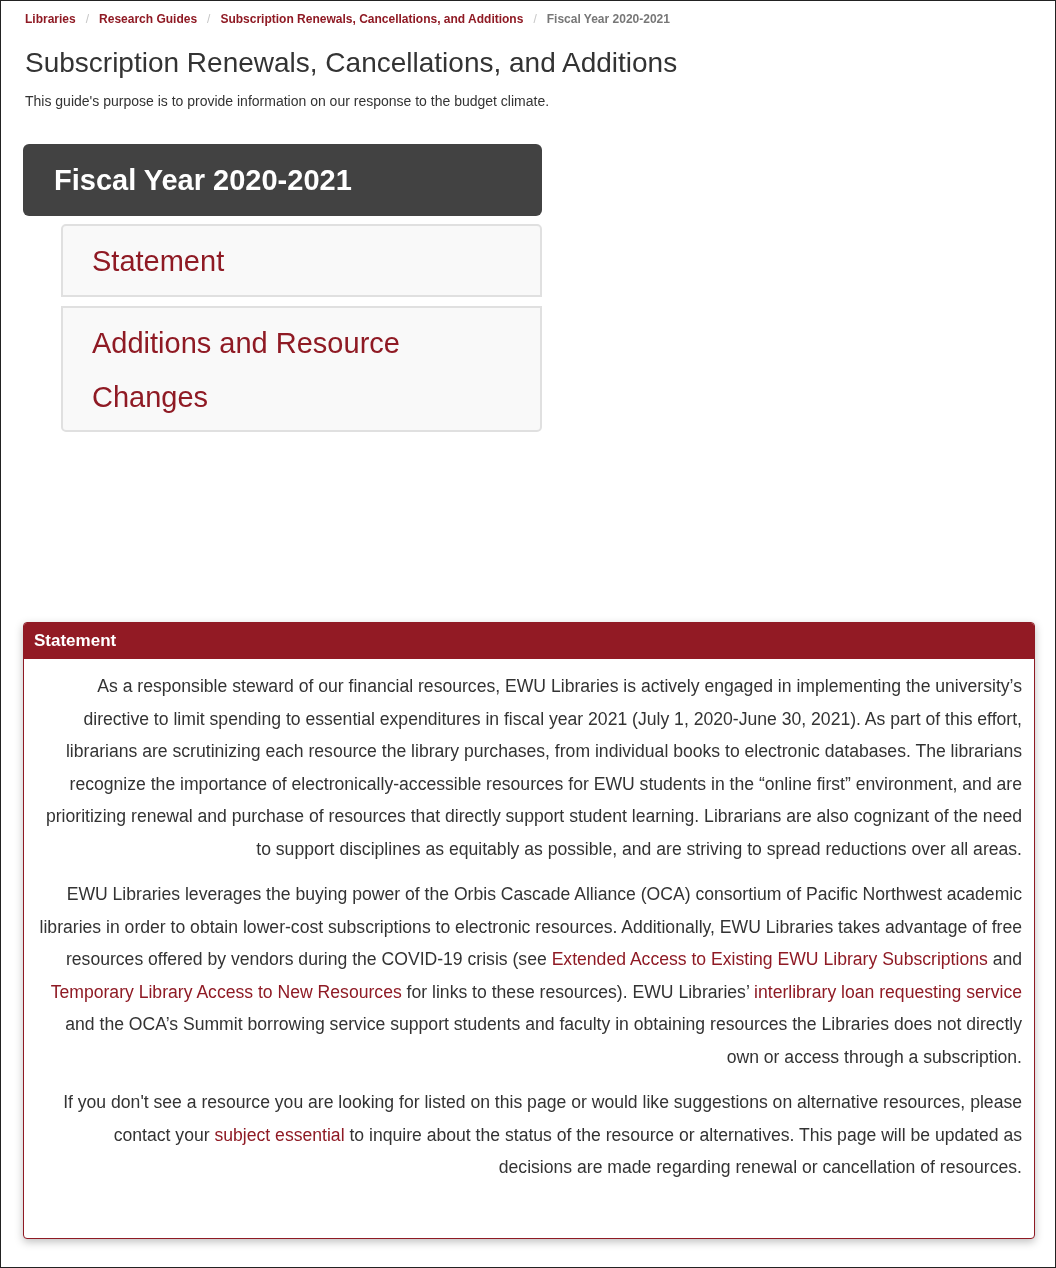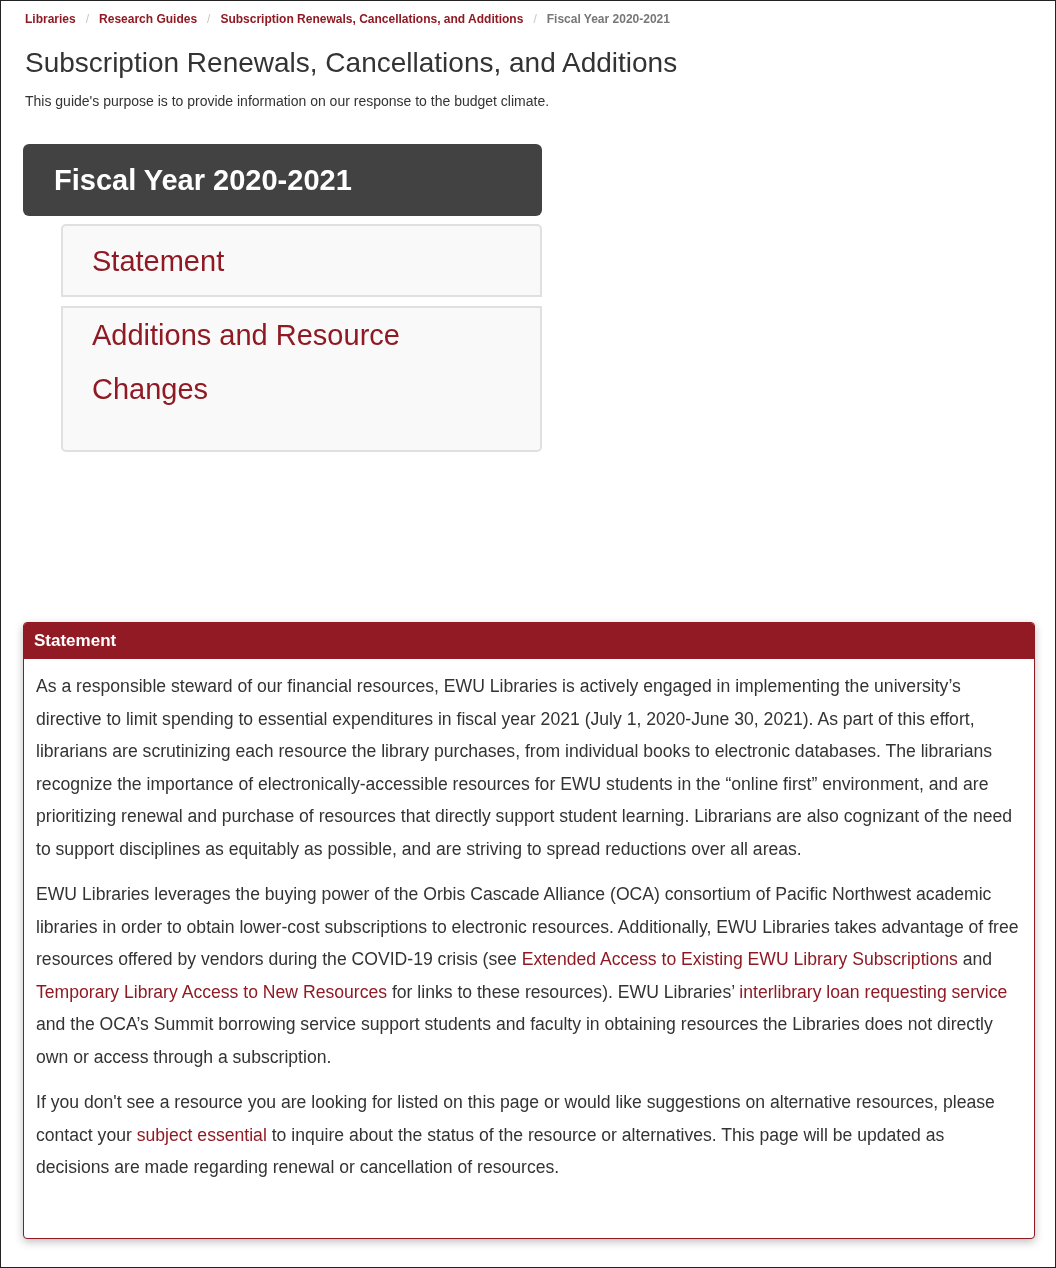--- a/index.html
+++ b/index.html
@@ -40,38 +40,38 @@
     .nav-item {
       box-sizing: border-box; width: 481px;
       background: #f9f9f9; border: 2px solid #e0e0e0;
       margin-bottom: 9px;
       padding: 14px 29px;
       font-size: 29px; line-height: 54px;
       color: #8f1a24;
     }
     .nav-item:first-child { border-top-left-radius: 5px; border-top-right-radius: 5px; height: 73px; padding-top: 8px; }
     .nav-item.h73 { height: 72px; padding-top: 8px; }
-    .nav-item:last-child { border-bottom-left-radius: 5px; border-bottom-right-radius: 5px; height: 146px; padding-top: 0; margin-bottom: 16px; }
+    .nav-item:last-child { border-bottom-left-radius: 5px; border-bottom-right-radius: 5px; height: 126px; padding-top: 8px; margin-bottom: 16px; }
     .panel {
       position: absolute; left: 22px; top: 621px;
       width: 1012px; height: 617px; box-sizing: border-box;
       border: 1px solid #8f1a24; border-radius: 4px;
       box-shadow: 0 3px 8px rgba(0,0,0,0.25);
       background: #fff;
     }
     .panel-heading {
       background: #921a24; color: #fff;
       font-weight: bold; font-size: 17px;
       height: 36px; line-height: 36px; padding-left: 10px;
       border-top-left-radius: 3px; border-top-right-radius: 3px;
     }
     .panel-body { padding: 11px 12px 0 12px; }
     .panel-body p {
       margin: 0 0 13px 0;
-      font-size: 17.6px; line-height: 32.5px; color: #333;
+      font-size: 17.6px; line-height: 32.5px; color: #333; text-align: right;
     }
   </style>
 </head>
 <body>
 
 <nav class="breadcrumb">
   <a href="#">Libraries</a><span class="sep">/</span><a href="#">Research Guides</a><span class="sep">/</span><a href="#">Subscription Renewals, Cancellations, and Additions</a><span class="sep">/</span><span class="current">Fiscal Year 2020-2021</span>
 </nav>
 
 <h1 class="page-title">Subscription Renewals, Cancellations, and Additions</h1>

